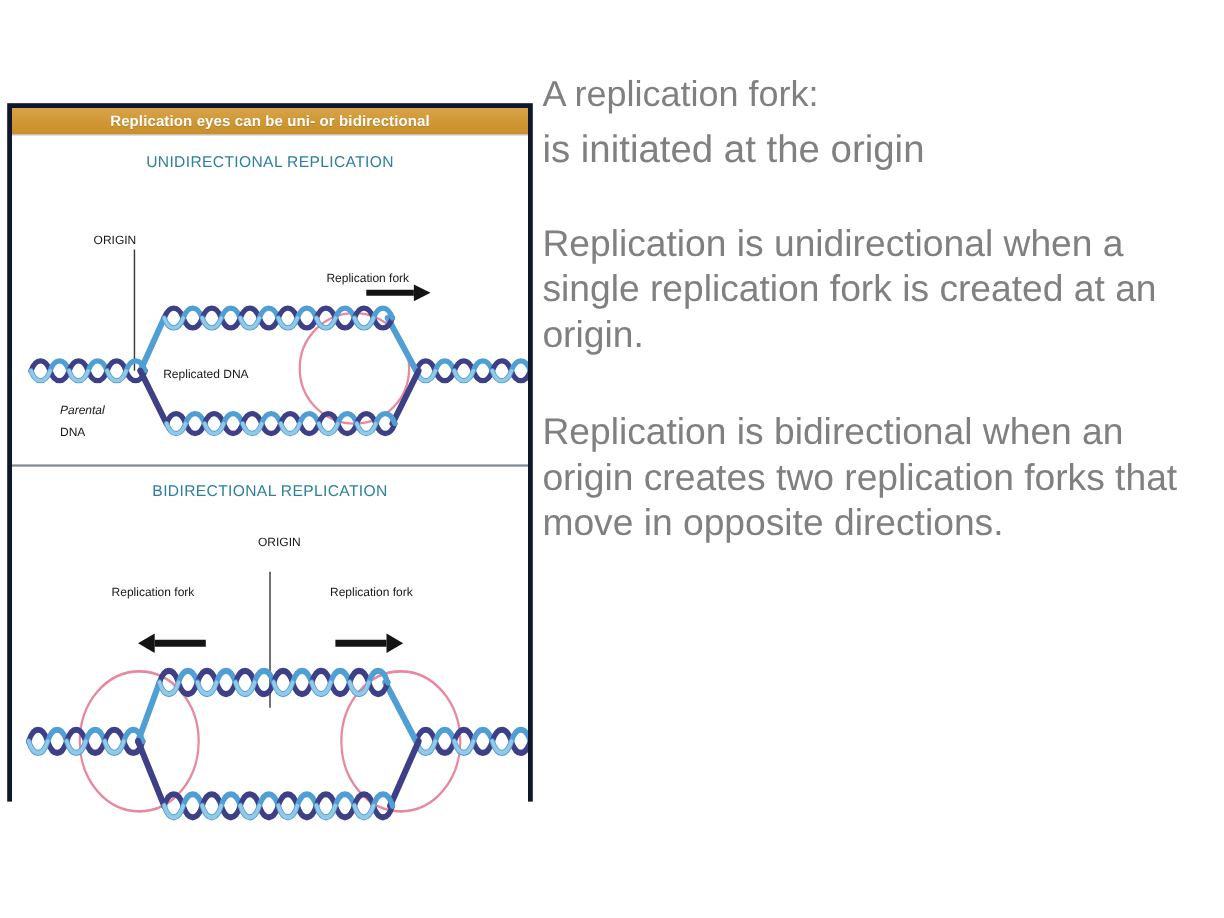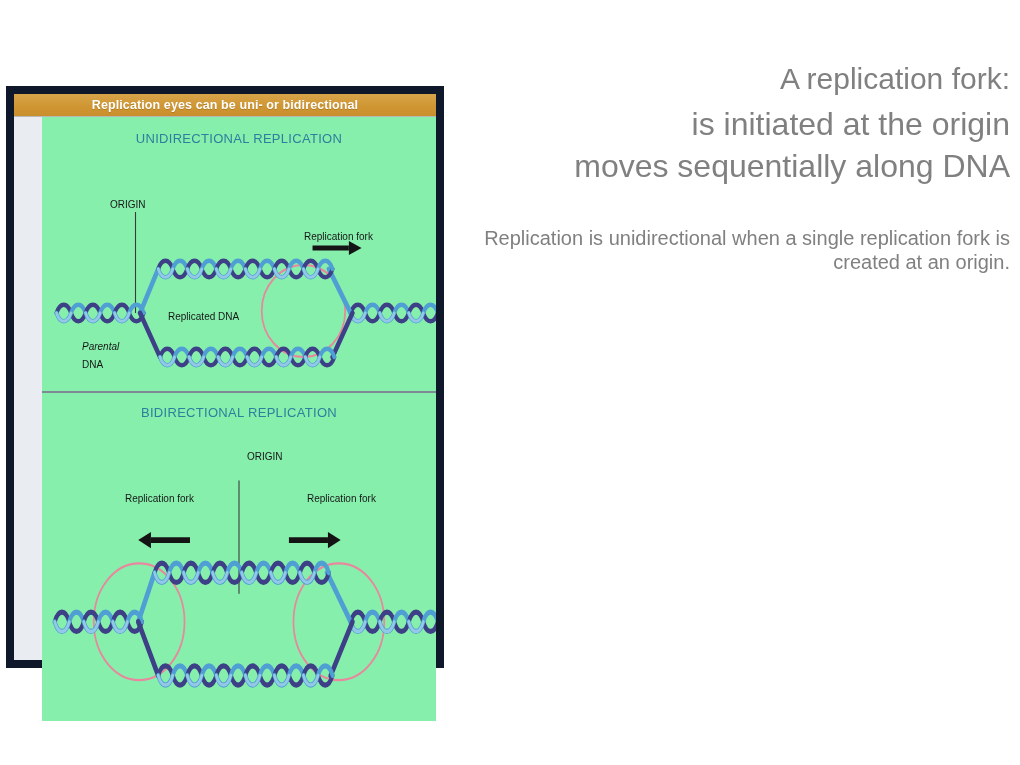--- a/index.html
+++ b/index.html
@@ -15,42 +15,41 @@
     font-family: "Liberation Sans", sans-serif;
   }
 
   
   #figure-panel {
     position: absolute;
     left: 6px;
     top: 86px;
     width: 438px;
     height: 582px;
-    border: 8px solid #0f172a;
+    border: 4px solid #0f172a;
     box-sizing: border-box;
     background: #e9edf1;
   }
   #figure-header {
     height: 22px;
     background: linear-gradient(to bottom, #d8a44a 0%, #cf9633 55%, #c98f2c 100%);
     color: #ffffff;
     font-size: 12.5px;
     font-weight: bold;
     text-align: center;
     line-height: 22px;
     letter-spacing: 0.1px;
     text-shadow: 0 1px 0 rgba(120,80,10,.35);
     border-bottom: 1px solid #b8b8b8;
   }
 
   .panel {
     position: relative;
-    background: #86efac;
+    background: #ffffff;
     overflow: hidden;
-    margin-left: 28px;
   }
   #panel-uni { height: 274px; border-bottom: 2px solid #7e8a94; }
   #panel-bi  { height: 328px; }
 
   .panel-title {
     position: absolute;
     left: 0; right: 0;
     text-align: center;
     color: #2c7f9e;
     font-size: 13px;
@@ -74,36 +73,36 @@
     width: 100%;
     height: 100%;
   }
 
   
   #text-column {
     position: absolute;
     left: 452px;
     top: 64px;
     width: 558px;
-    text-align: right;
+    text-align: left;
     color: #808080;
     font-family: "Liberation Sans", sans-serif;
   }
   .txt-line { line-height: 1.0; }
 
   #heading-line {
     font-size: 30px;
     margin-bottom: 14px;
   }
   .sub-line {
     font-size: 32px;
     margin-bottom: 10px;
   }
   .para {
-    font-size: 20px;
+    font-size: 31px;
     line-height: 1.22;
     margin-top: 44px;
   }
 </style>
 </head>
 <body>
 
 <div id="figure-panel">
 
   <div id="figure-header">Replication eyes can be uni- or bidirectional</div>
@@ -247,17 +246,17 @@
     <div class="fig-label" style="left:265px; top:100px;">Replication fork</div>
   </div>
 </div>
 
 <div id="text-column">
 
   <div class="txt-line" id="heading-line">A replication fork:</div>
 
   <div class="txt-line sub-line">is initiated at the origin</div>
 
-  <div class="txt-line sub-line">moves sequentially along DNA</div>
 
   <div class="para">Replication is unidirectional when a single replication fork is created at an origin.</div>
 
+  <div class="para">Replication is bidirectional when an origin creates two replication forks that move in opposite directions.</div>
 </div>
 
 </body></html>

